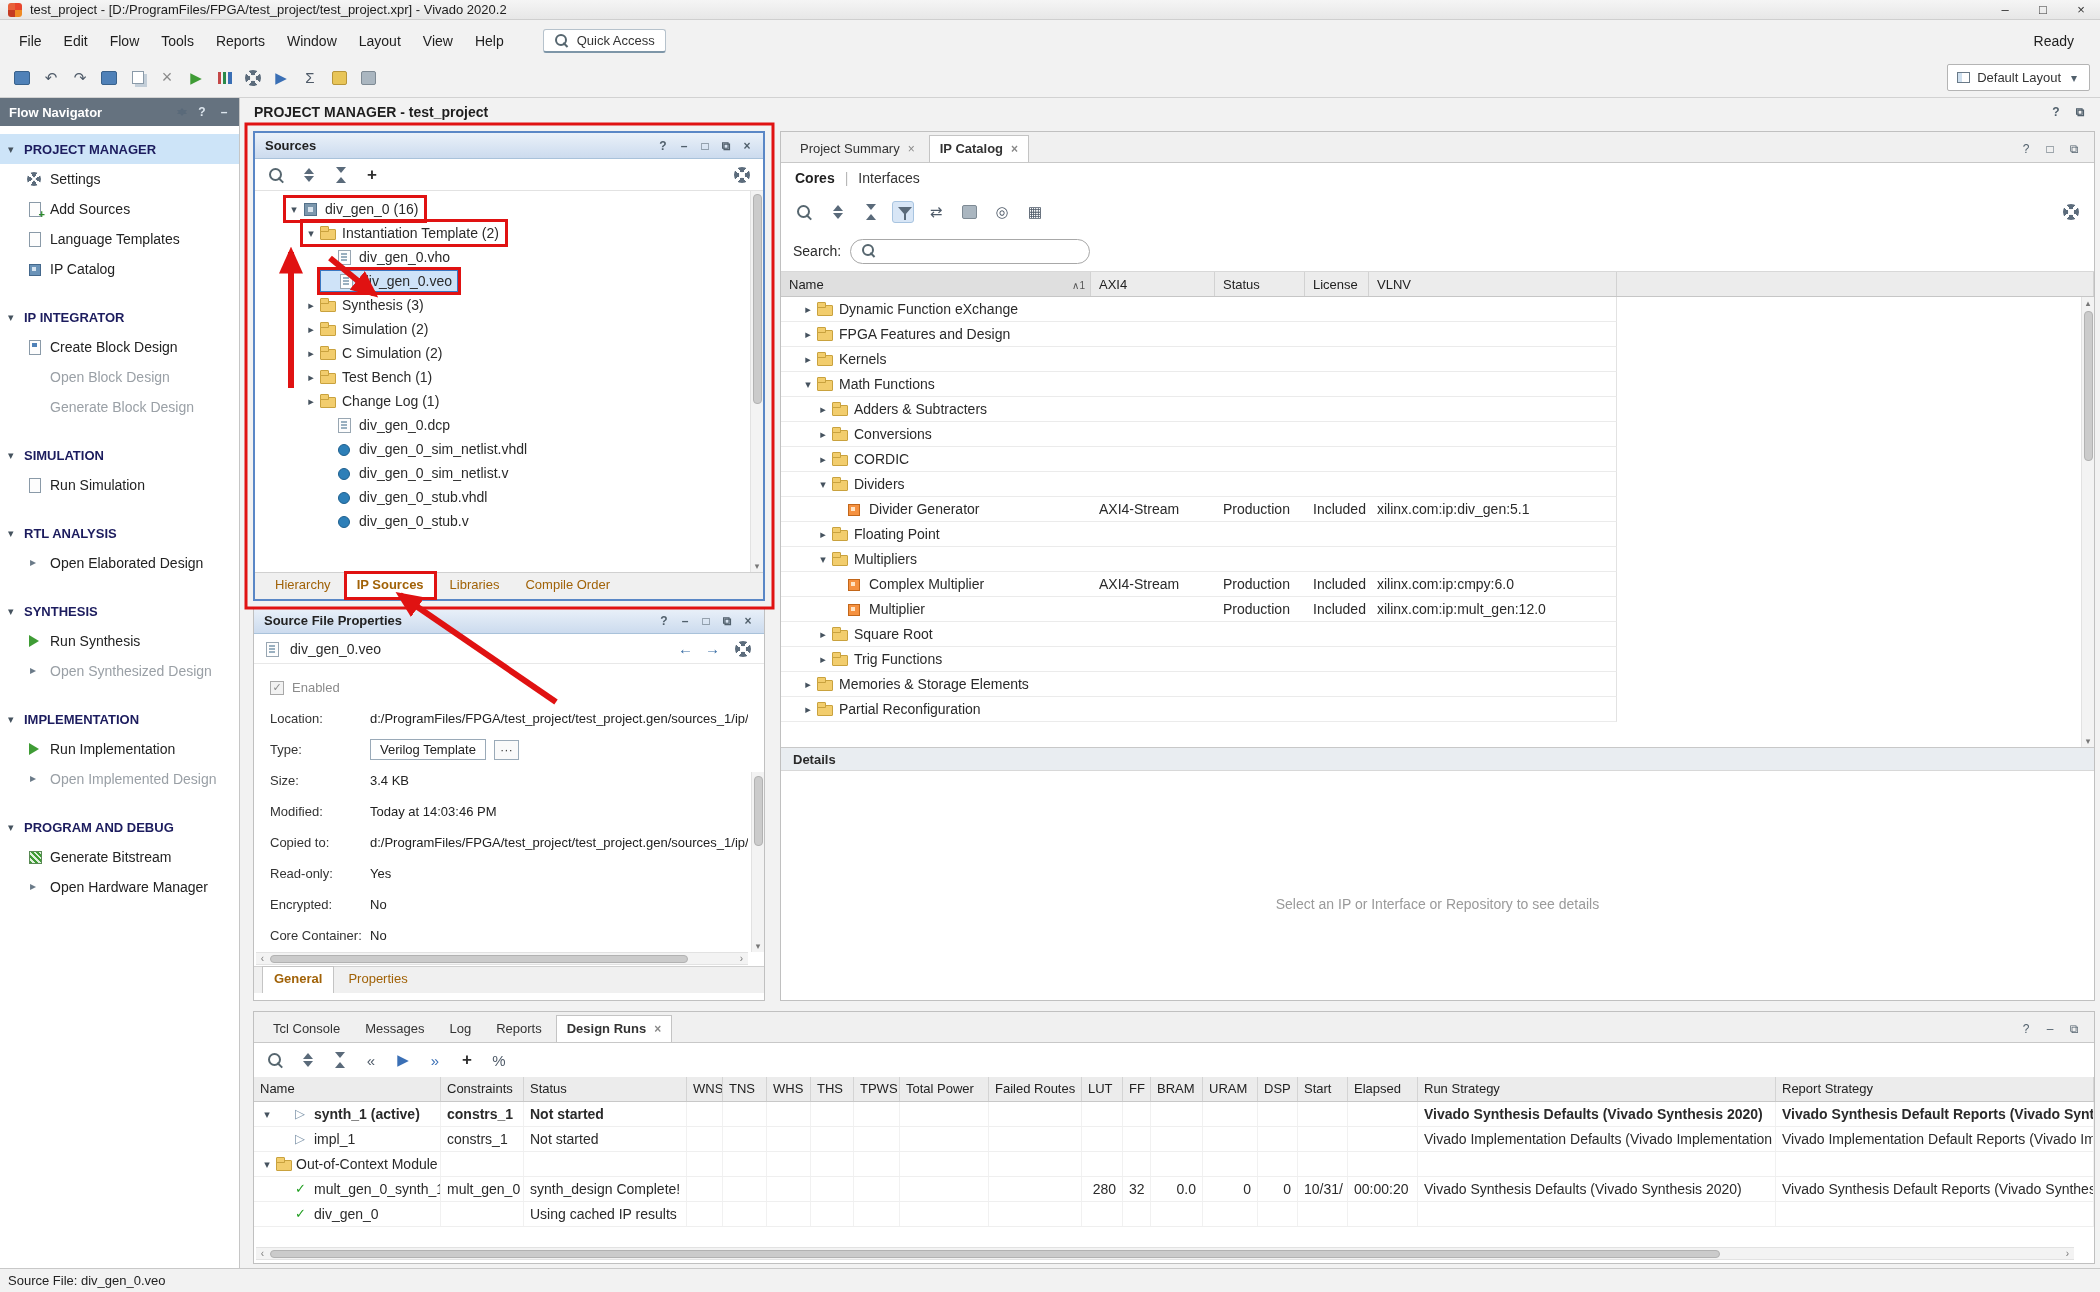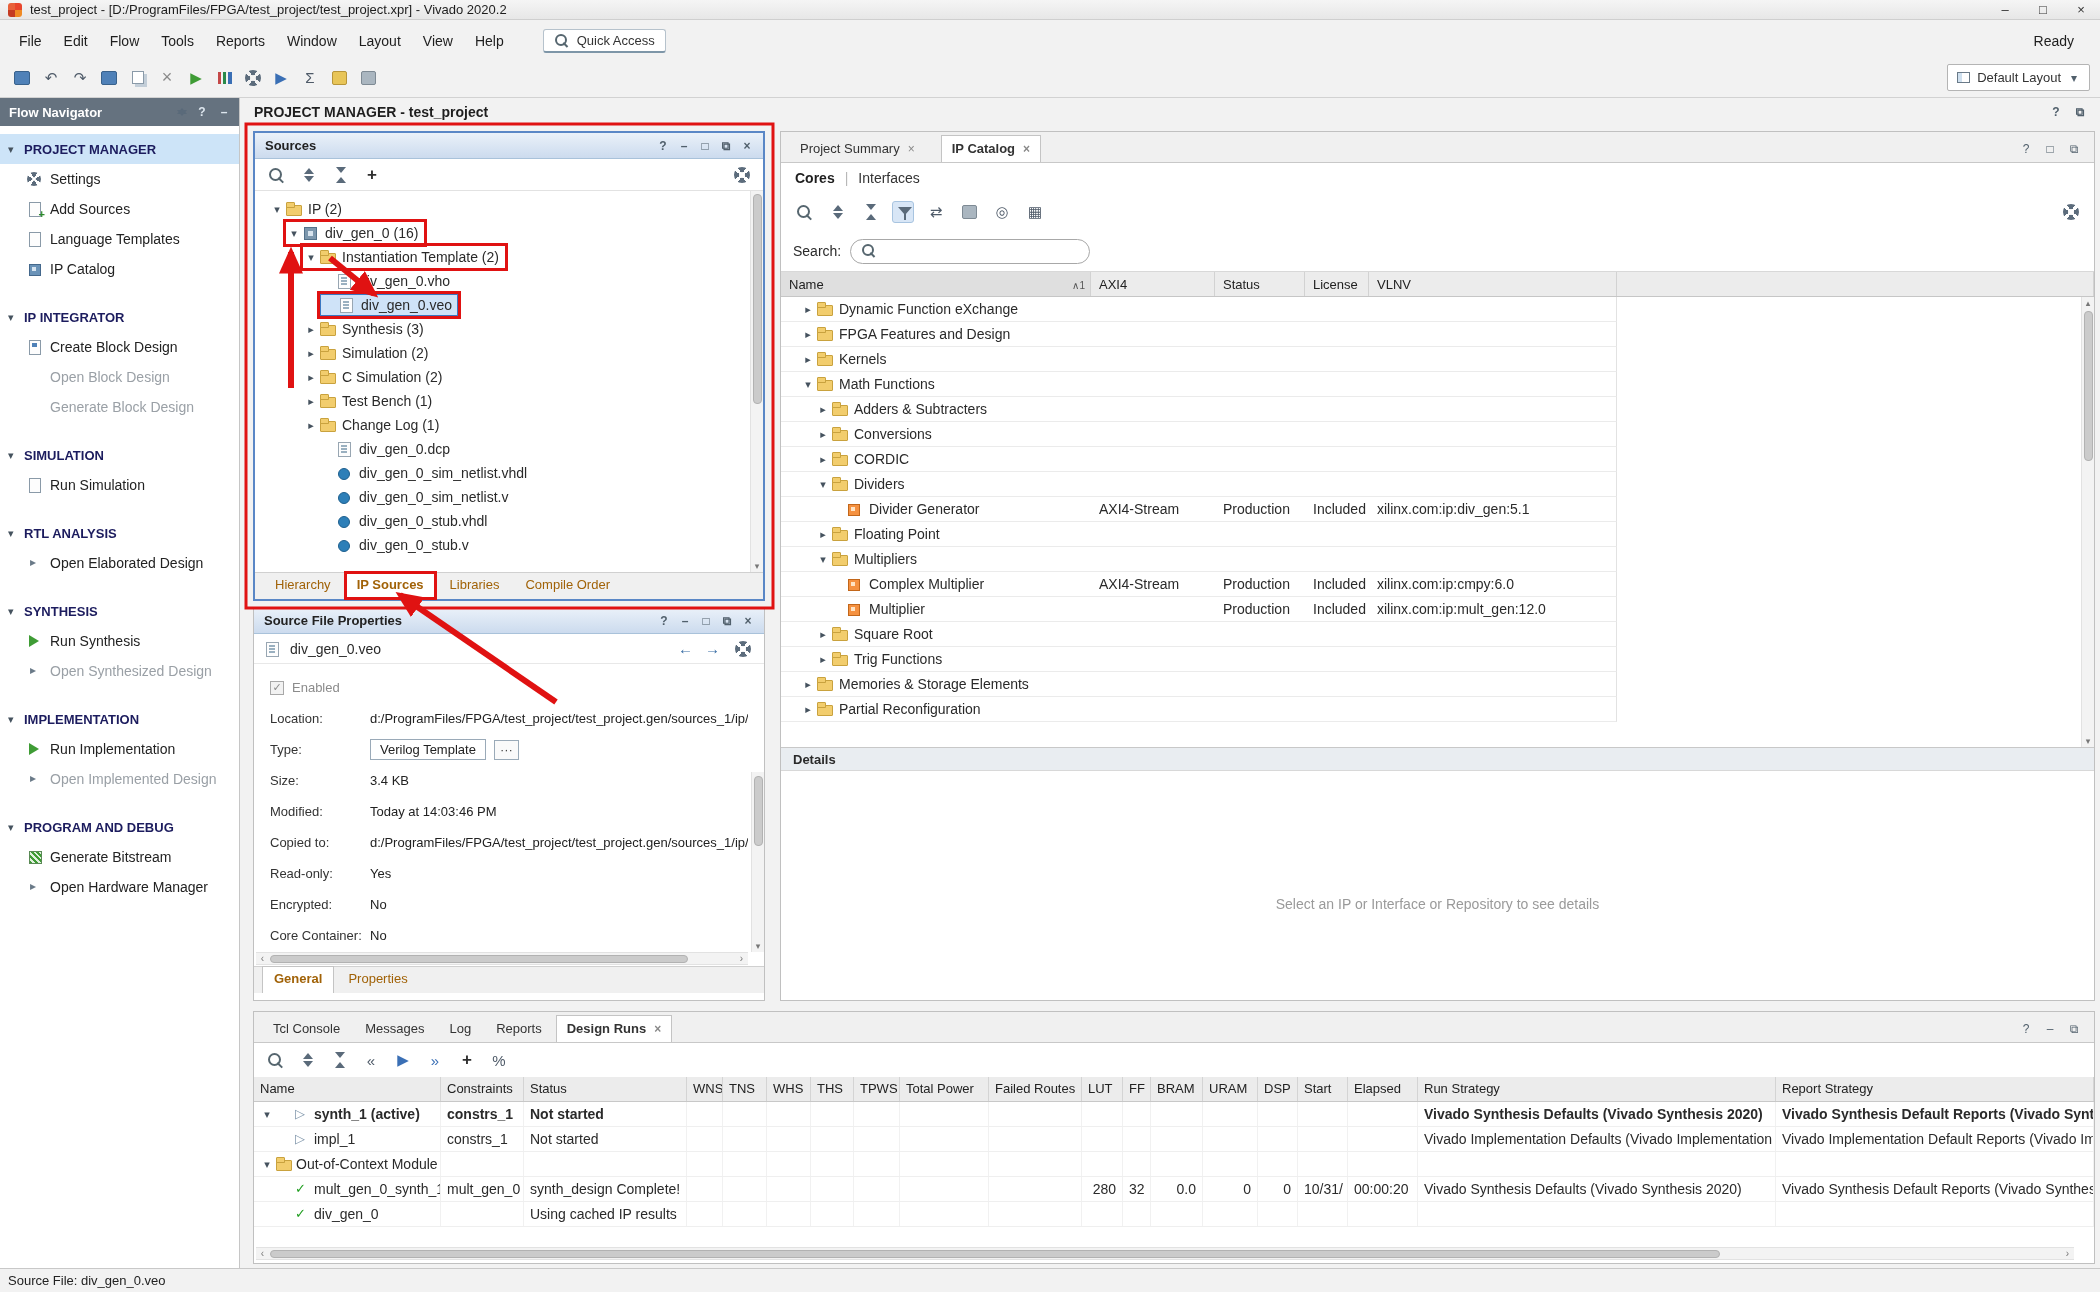--- a/index.html
+++ b/index.html
@@ -449,28 +449,20 @@
             </span>
             <span class="ti add-icon" style="width:22px;height:22px">
               <span class="g"></span>
             </span>
           </span>
         <span class="right gearc"></span>
       </div>
       <div class="s-tree">
         <div>
 
-            <div class="s-row">
-              <span class="ind" style="width: 0px;"></span>
-              <span class="grp">
-                <span class="tw expanded"></span>
-                <span class="icon folder"></span>
-                <span class="lbx">IP (2)</span>
-              </span>
-            </div>
 
             <div class="s-row">
               <span class="ind" style="width: 17px;"></span>
               <span class="grp redbox">
                 <span class="tw expanded"></span>
                 <span class="icon chip"></span>
                 <span class="lbx">div_gen_0 (16)</span>
               </span>
             </div>
 
@@ -704,21 +696,21 @@
       </div>
       <div class="tabsbar">
 
       <span class="tab active">General</span>
           <span class="tab">Properties</span>
         </div>
     </div>
 
     <div class="cat-panel">
       <div class="ptabs">
-        <span style="display:flex;gap:15px;align-items:flex-end">
+        <span style="display:flex;gap:3px;align-items:flex-end">
 
             <span class="ptab">
               <span>Project Summary</span>
               <span class="x">×</span>
             </span>
 
             <span class="ptab active">
               <span>IP Catalog</span>
               <span class="x">×</span>
             </span>

